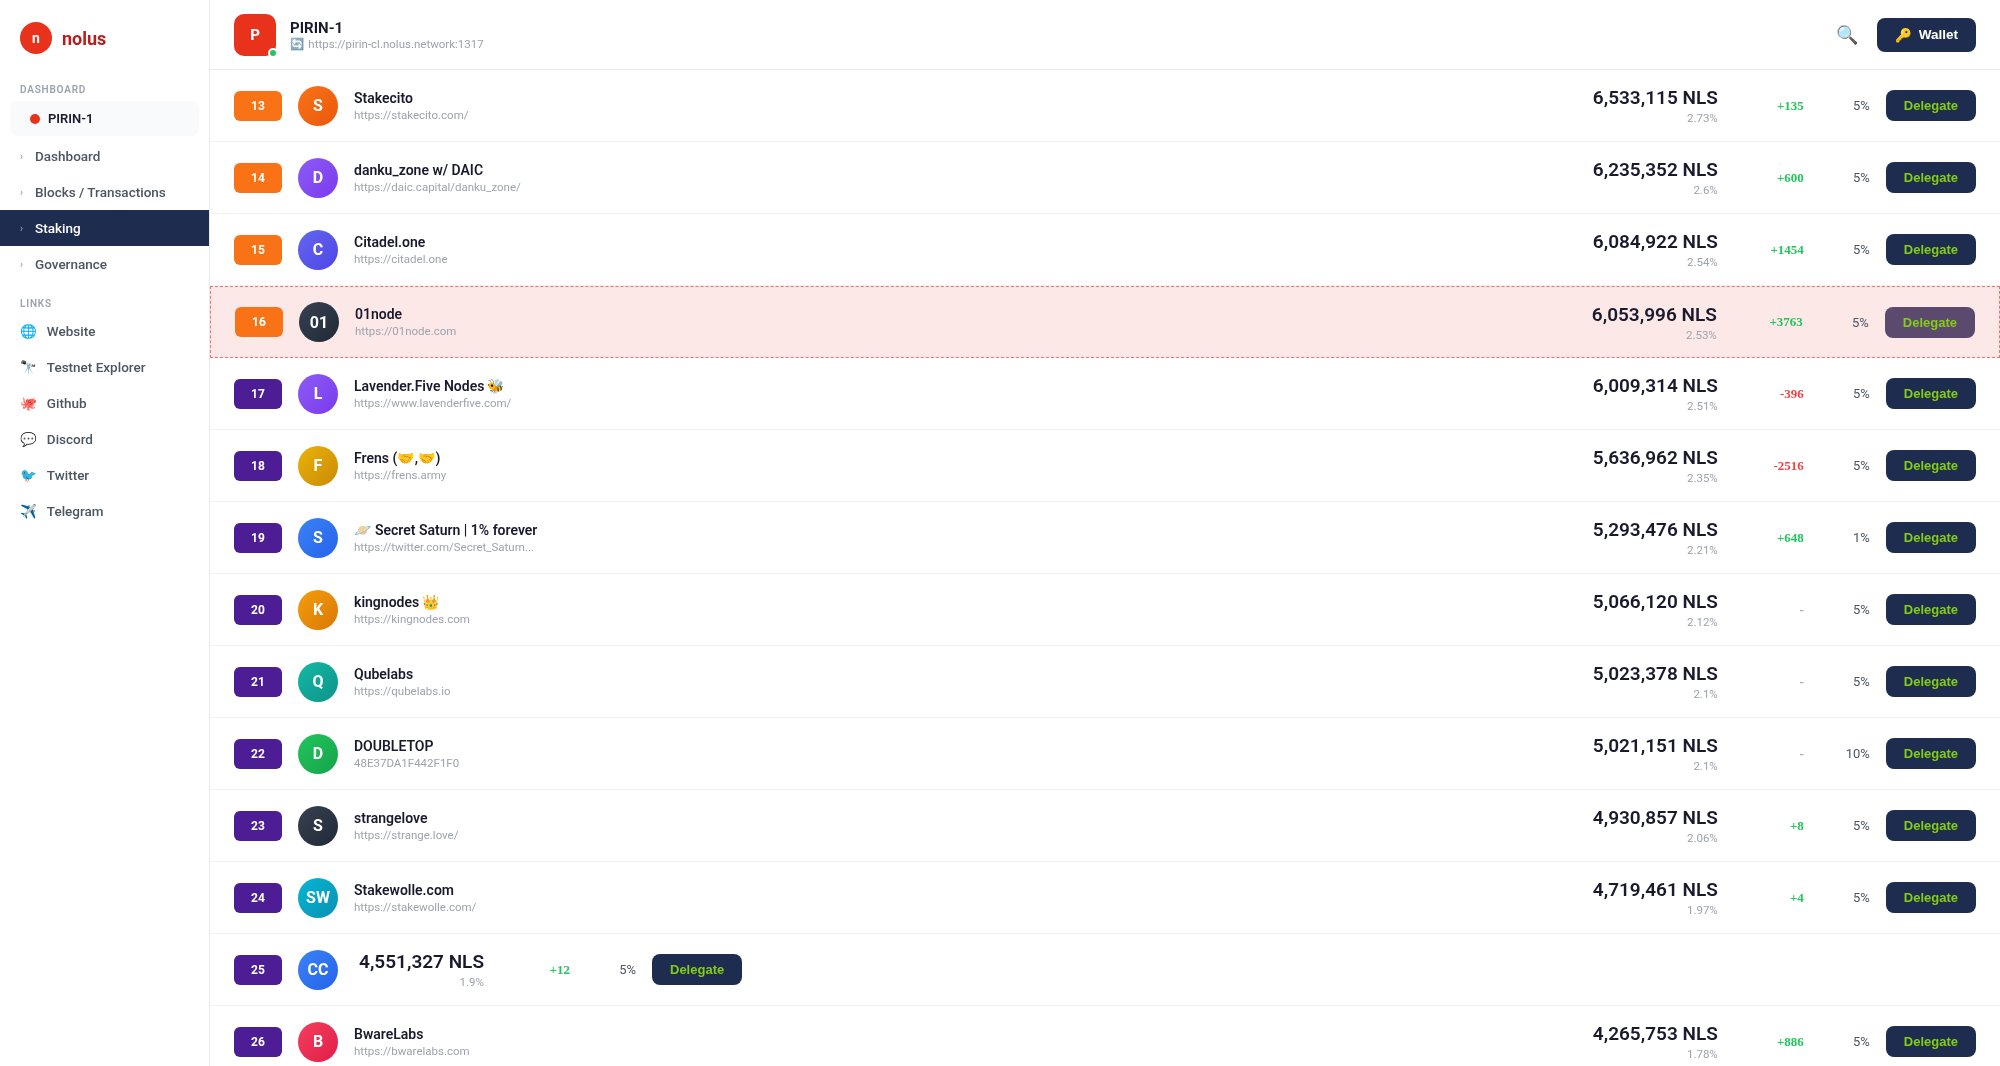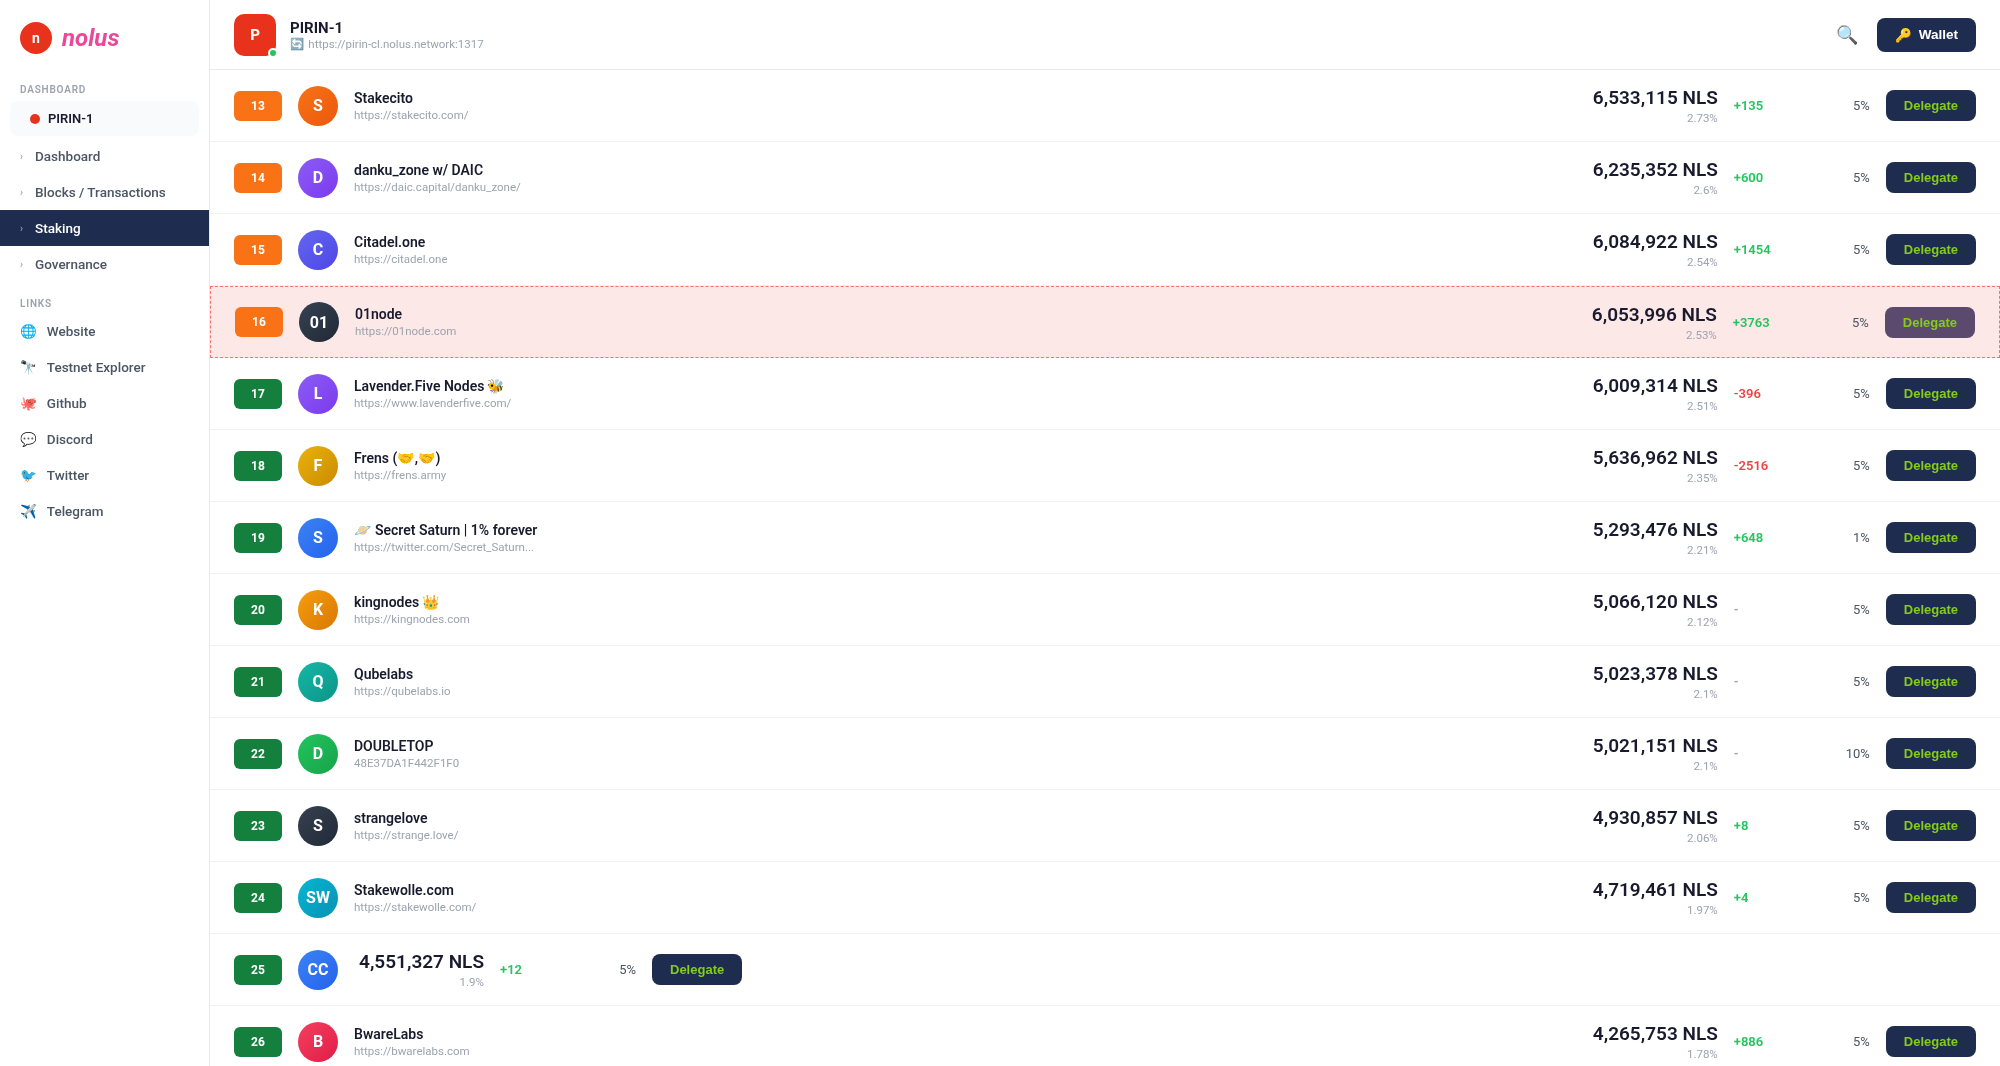--- a/index.html
+++ b/index.html
@@ -28,24 +28,23 @@
       background: #e8321c;
       border-radius: 50%;
       display: flex;
       align-items: center;
       justify-content: center;
       color: white;
       font-weight: 700;
       font-size: 14px;
     }
     .logo-text {
-      font-size: 24px;
+      font-size: 18px;
       font-weight: 700;
-      color: #ec4899;
-      font-style: italic;
+      color: #b91c1c;
     }
     .sidebar-section-label {
       font-size: 10px;
       font-weight: 600;
       color: #9ca3af;
       letter-spacing: 0.08em;
       text-transform: uppercase;
       padding: 8px 20px 4px;
     }
     .sidebar-item {
@@ -211,21 +210,21 @@
       border-radius: 6px;
       display: flex;
       align-items: center;
       justify-content: center;
       font-size: 12px;
       font-weight: 700;
       color: white;
       flex-shrink: 0;
     }
     .rank-orange { background: #f97316; }
-    .rank-navy { background: #15803d; text-align: center; }
+    .rank-navy { background: #4c1d95; text-align: center; }
     .validator-avatar {
       width: 40px;
       height: 40px;
       border-radius: 50%;
       flex-shrink: 0;
       display: flex;
       align-items: center;
       justify-content: center;
       font-weight: 700;
       font-size: 16px;
@@ -255,23 +254,24 @@
       font-weight: 600;
       color: #1a1a2e;
     }
     .stake-pct {
       font-size: 11.5px;
       color: #9ca3af;
       margin-top: 2px;
     }
     .validator-change {
       min-width: 70px;
-      text-align: left;
+      text-align: right;
       font-size: 13px;
       font-weight: 600;
+      font-family: Liberation Serif, serif;
     }
     .change-pos { color: #22c55e; }
     .change-neg { color: #ef4444; }
     .change-neutral { color: #9ca3af; }
     .validator-fee {
       min-width: 50px;
       text-align: right;
       font-size: 13px;
       color: #4b5563;
     }

